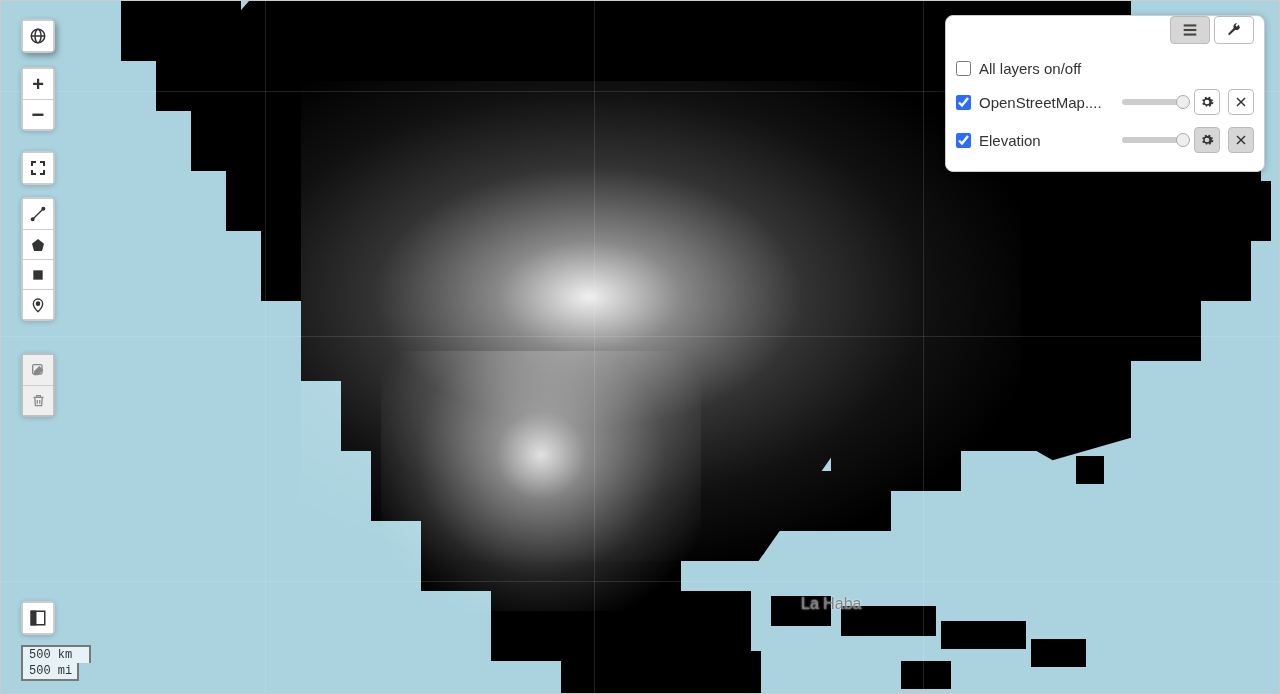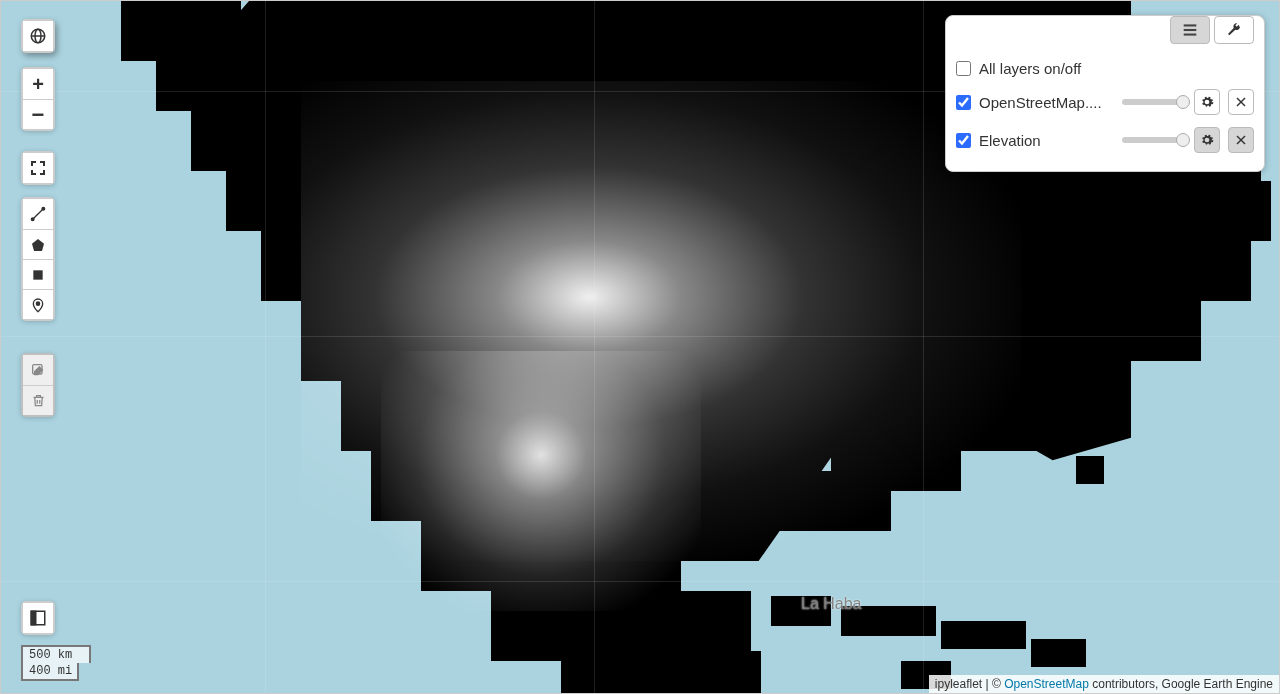--- a/index.html
+++ b/index.html
@@ -274,21 +274,21 @@
     <div class="ctrl-btn">
       <svg width="18" height="18" viewBox="0 0 24 24" fill="none" stroke="#333" stroke-width="2">
         <rect x="3" y="3" width="18" height="18"></rect>
           <rect x="3" y="3" width="6" height="18" fill="#333"></rect>
       </svg>
     </div>
   </div>
 
   <div class="scale">
     <div class="seg km">500 km</div>
-    <div class="seg mi">400 mi</div>
+    <div class="seg mi">500 mi</div>
   </div>
 
   <div class="layer-panel">
     <div class="tabs">
       <div class="tab active" title="Layers">
         <svg width="18" height="14" viewBox="0 0 24 20" fill="#444">
           <rect x="3" y="2" width="18" height="3"></rect>
             <rect x="3" y="8.5" width="18" height="3"></rect>
             <rect x="3" y="15" width="18" height="3"></rect>
         </svg>
@@ -337,17 +337,14 @@
       </div>
       <div class="mini-btn dark">
         <svg width="12" height="12" viewBox="0 0 24 24" stroke="#333" stroke-width="3">
             <line x1="4" y1="4" x2="20" y2="20"></line>
             <line x1="20" y1="4" x2="4" y2="20"></line>
           </svg>
       </div>
     </div>
   </div>
 
-  <div class="attribution">
-    <span>ipyleaflet | © </span><a href="#">OpenStreetMap</a><span> contributors, Google Earth Engine</span>
-  </div>
 
 </div>
 
 </body></html>

